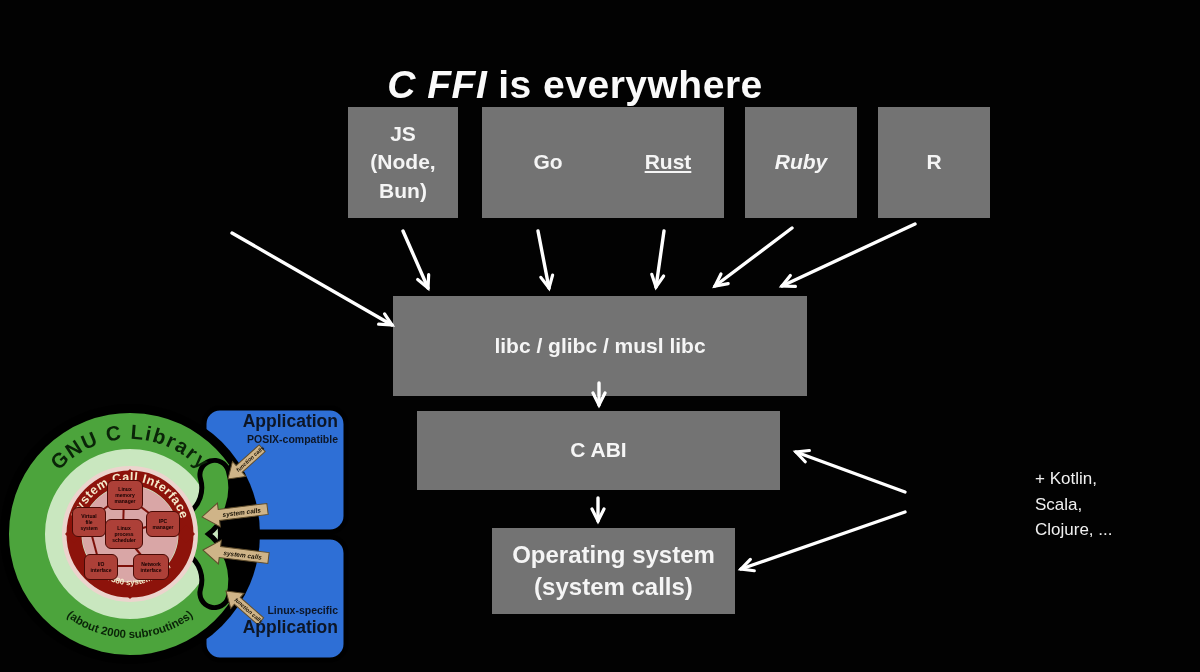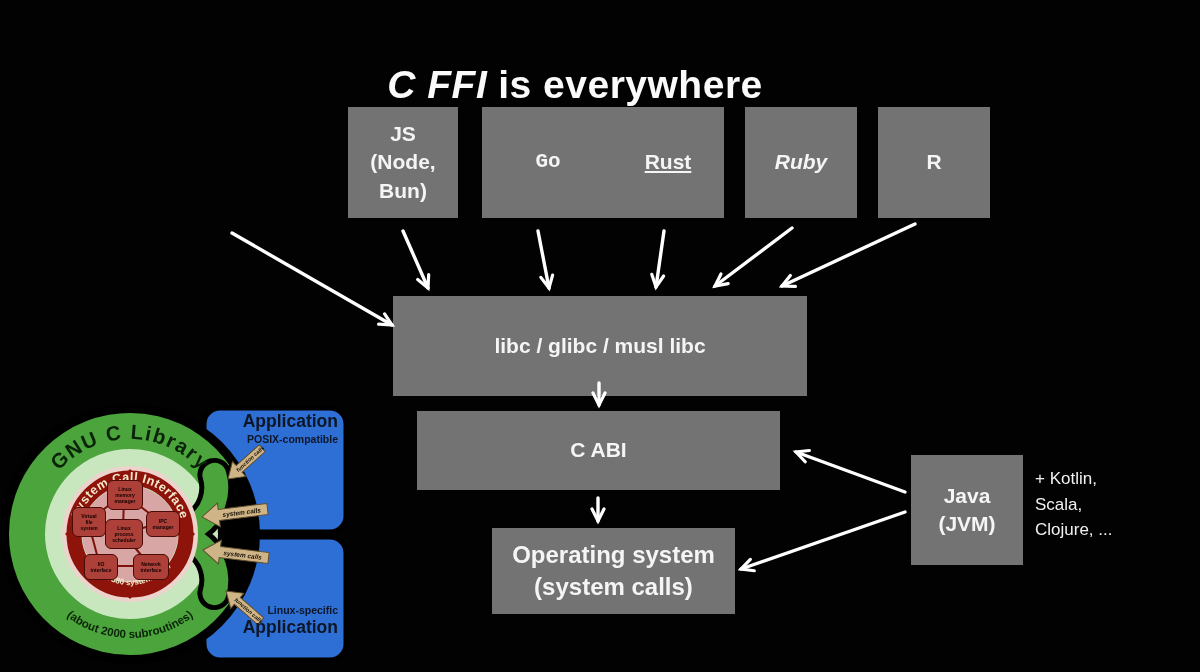--- a/index.html
+++ b/index.html
@@ -40,31 +40,29 @@
 
 <div class="slide">
 
   <div class="page-title">
     <span class="em">C FFI</span><span>is everywhere</span>
   </div>
 
   <div class="gbox" style="left:348px;top:107px;width:110px;height:111px;"><span>JS
 (Node,
 Bun)</span></div>
-  <div class="gbox" style="left:482px;top:107px;width:132px;height:111px;font-family:Liberation Mono, monospace;"><span>Go</span></div>
+  <div class="gbox" style="left:482px;top:107px;width:132px;height:111px;"><span>Go</span></div>
   <div class="gbox" style="left:612px;top:107px;width:112px;height:111px;text-decoration:underline;"><span>Rust</span></div>
   <div class="gbox" style="left:745px;top:107px;width:112px;height:111px;font-style:italic;"><span>Ruby</span></div>
   <div class="gbox" style="left:878px;top:107px;width:112px;height:111px;"><span>R</span></div>
 
   <div class="gbox" style="left:393px;top:296px;width:414px;height:100px;"><span>libc / glibc / musl libc</span></div>
   <div class="gbox" style="left:417px;top:411px;width:363px;height:79px;"><span>C ABI</span></div>
   <div class="gbox" style="left:492px;top:528px;width:243px;height:86px;font-size:24px;"><span>Operating system
 (system calls)</span></div>
-  <div class="gbox" style="left:911px;top:455px;width:112px;height:110px;"><span>Java
-(JVM)</span></div>
   <div class="note" style="left:1035px;top:466px;width:160px;">+ Kotlin,
 Scala,
 Clojure, ...</div>
 
   <svg class="layer" width="1200" height="672" viewBox="0 0 1200 672">
     <defs>
       <path id="p-gnu" d="M 35,534 A 95,95 0 0 1 225,534"></path>
       <path id="p-sub" d="M 26,534 A 104,104 0 0 0 234,534"></path>
       <path id="p-sci" d="M 77,534 A 53,53 0 0 1 183,534"></path>
       <path id="p-s380" d="M 79,534 A 51,51 0 0 0 181,534"></path>

